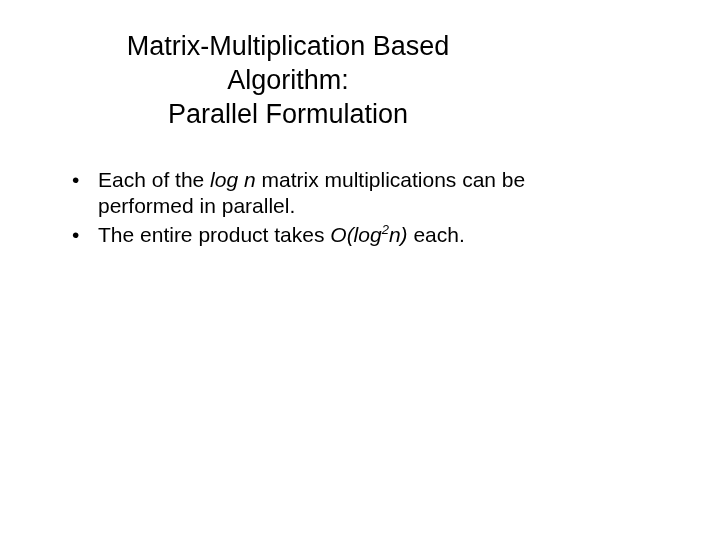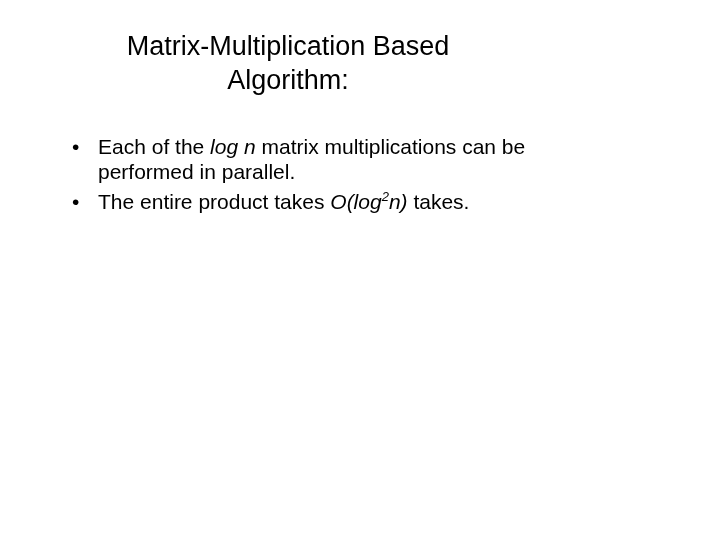--- a/index.html
+++ b/index.html
@@ -46,28 +46,29 @@
   .ital { font-style: italic; }
   sup { font-size: 0.62em; line-height: 0; vertical-align: super; }
 </style>
 </head>
 <body>
 
 <div class="slide">
 
   <div class="title">
     <span>Matrix-Multiplication Based Algorithm:</span><br>
+    <span>Parallel Formulation</span>
   </div>
 
   <ul class="bullets">
 
     <li>
       <span>Each of the </span><span class="ital">log n</span><span> matrix multiplications can be performed in parallel.</span>
     </li>
 
 
     <li>
-      <span>The entire product takes </span><span class="ital">O(log</span><sup class="ital">2</sup><span class="ital">n)</span><span> takes.</span>
+      <span>The entire product takes </span><span class="ital">O(log</span><sup class="ital">2</sup><span class="ital">n)</span><span> each.</span>
     </li>
 
   </ul>
 
 </div>
 
 </body></html>

